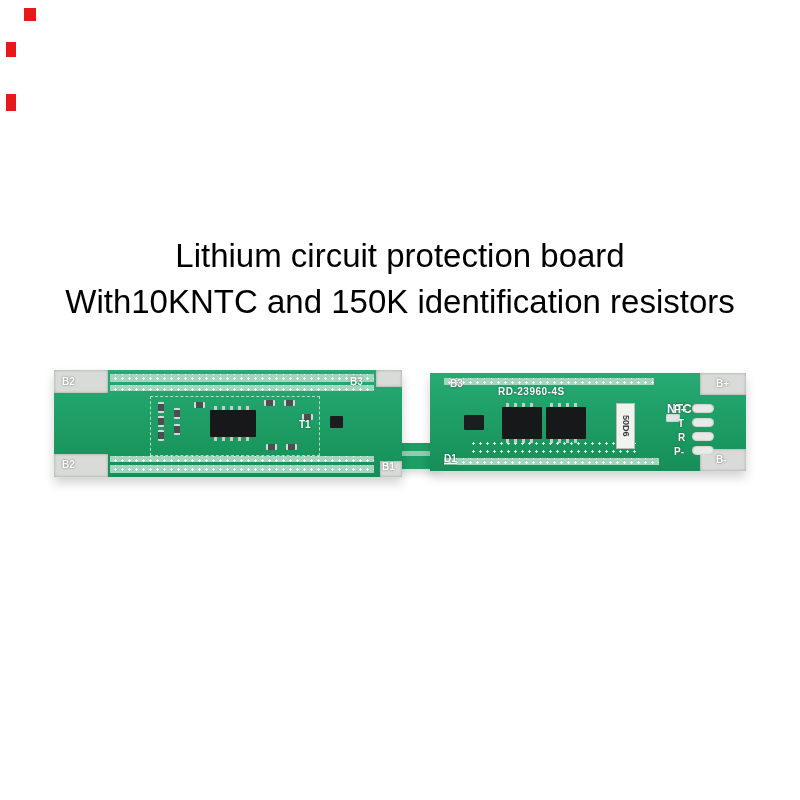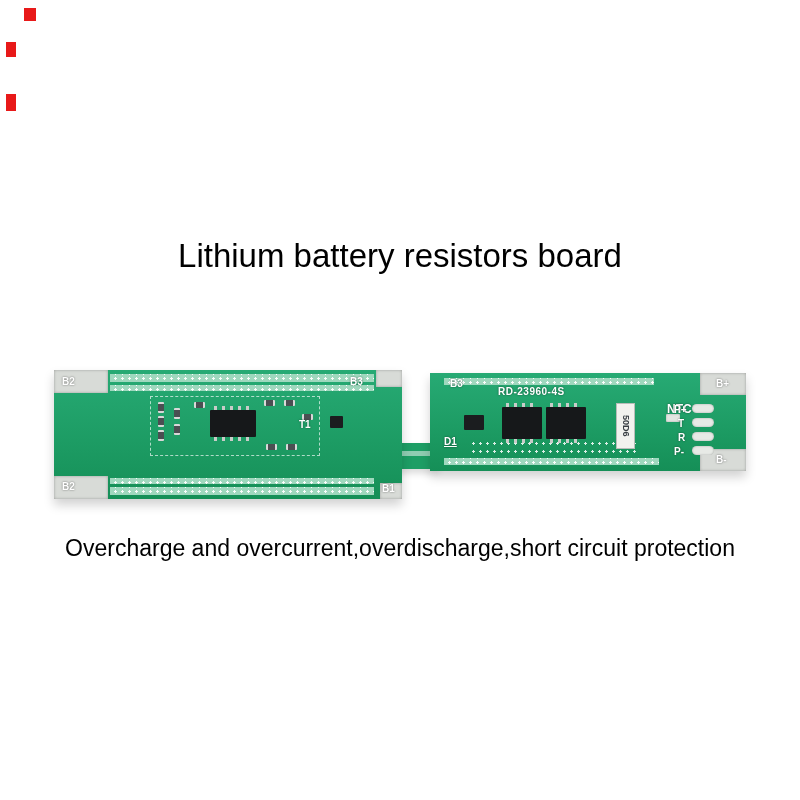--- a/index.html
+++ b/index.html
@@ -13,21 +13,21 @@
   }
   .sub { position:absolute; left:0; width:100%; text-align:center; font-size:33px; color:#000; }
   .sub1 { top:237px; }
   .sub2 { top:283px; }
   .caption { position:absolute; top:535px; left:0; width:100%; text-align:center; font-size:23px; color:#000; }
 
   
   .pcb { position:absolute; left:54px; top:368px; width:694px; height:112px; }
   .board { position:absolute; background:linear-gradient(180deg,#27aa74 0%, #1d9c64 55%, #158f57 100%);
            box-shadow:0 6px 10px rgba(0,0,0,0.18); }
-  .board-left  { left:0;   top:2px; width:348px; height:129px; }
+  .board-left  { left:0;   top:2px; width:348px; height:107px; }
   .board-right { left:376px; top:5px; width:316px; height:98px; }
   .bridge { position:absolute; left:340px; top:75px; width:44px; height:26px;
             background:#1d9e65; box-shadow:0 4px 7px rgba(0,0,0,0.15); }
   .bridge-trace { position:absolute; left:0; top:8px; width:100%; height:5px; background:#8fcdb2; }
 
   .pad { position:absolute; background:#d8dbd7; box-shadow:inset 0 0 3px rgba(0,0,0,0.28); }
   .band { position:absolute; background:#9fd8be; }
   .dots { background-image:radial-gradient(circle, rgba(255,255,255,0.95) 1px, transparent 1.4px);
           background-size:7px 5px; background-position:2px 2px; }
   .dotrow { position:absolute; height:5px;
@@ -58,21 +58,22 @@
 </style>
 </head>
 <body>
 
 <div class="stage">
 
   <div class="artifact" style="left:24px; top:8px; width:12px; height:13px;"></div>
   <div class="artifact" style="left:6px; top:42px; width:10px; height:15px;"></div>
   <div class="artifact" style="left:6px; top:94px; width:10px; height:17px;"></div>
 
-  <div class="sub sub1">Lithium battery resistors board</div>
+  <div class="sub sub1">Lithium circuit protection board</div>
+  <div class="sub sub2">With10KNTC and 150K identification resistors</div>
 
   <div class="pcb">
 
     <div class="bridge">
       <div class="bridge-trace"></div>
     </div>
 
     <div class="board board-left">
 
       <div class="pad" style="left:0; top:0; width:54px; height:23px;"></div>
@@ -115,21 +116,21 @@
       <div class="pad" style="left:270px; top:0; width:46px; height:22px;"></div>
       <div class="pad" style="left:270px; bottom:0; width:46px; height:22px;"></div>
 
       <div class="band dots" style="left:14px; top:5px; width:210px; height:7px;"></div>
       <div class="band dots" style="left:14px; bottom:6px; width:215px; height:7px;"></div>
       <div class="dotrow" style="left:40px; bottom:17px; width:170px;"></div>
       <div class="dotrow" style="left:40px; bottom:25px; width:170px;"></div>
 
       <div class="silk" style="left:20px; top:6px;">B3</div>
       <div class="silk" style="left:68px; top:14px; letter-spacing:0.5px;">RD-23960-4S</div>
-      <div class="silk" style="left:14px; bottom:24px;text-decoration:underline;">D1</div>
+      <div class="silk" style="left:14px; bottom:7px;text-decoration:underline;">D1</div>
 
       <div class="blackpart" style="left:34px; top:42px; width:20px; height:15px;"></div>
 
       <div class="chip" style="left:72px; top:34px; width:40px; height:32px;"></div>
       <div class="chip" style="left:116px; top:34px; width:40px; height:32px;"></div>
 
       <div class="res" style="left:186px; top:30px; width:17px; height:44px;">50D6</div>
 
       <div class="silk silk-sm" style="left:237px; top:30px;">NTC</div>
       <div class="ntcbody" style="left:236px; top:41px;"></div>
@@ -141,14 +142,13 @@
       <div class="silk" style="left:248px; top:60px;">R</div>
       <div class="oval" style="left:262px; top:59px;"></div>
       <div class="silk" style="left:244px; top:74px;">P-</div>
       <div class="oval" style="left:262px; top:73px;"></div>
 
       <div class="silk" style="left:286px; top:6px;">B+</div>
       <div class="silk" style="left:286px; bottom:6px;">B-</div>
     </div>
   </div>
 
-  <div class="caption">Overcharge and overcurrent,overdischarge,short circuit protection</div>
 </div>
 
 </body></html>

